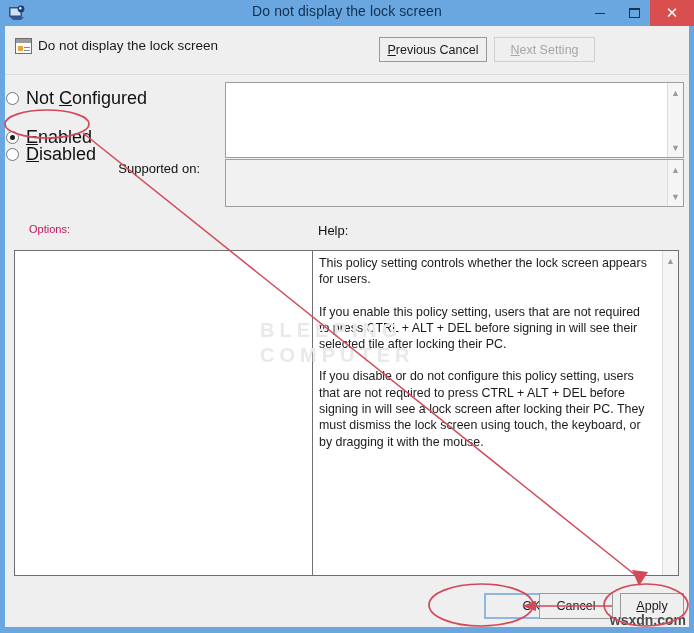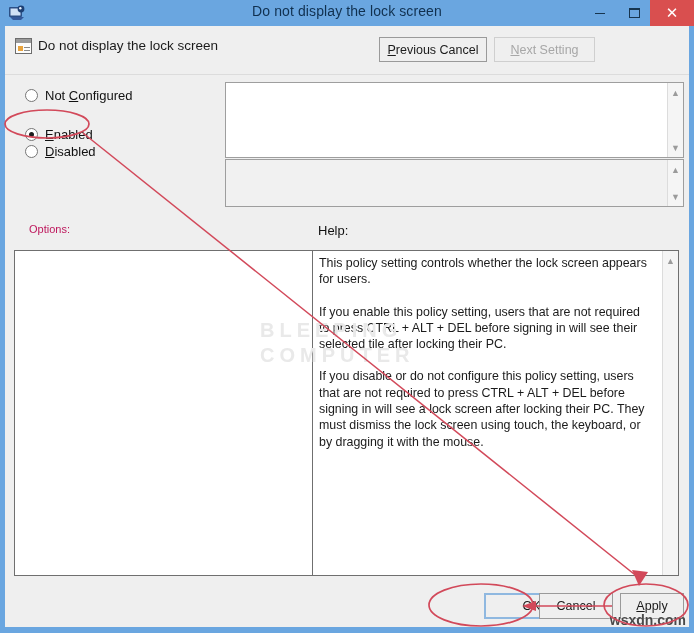--- a/index.html
+++ b/index.html
@@ -147,24 +147,24 @@
     left: 489px; width: 101px;
     color: #a7a7a7;
     border-color: #cfcfcf;
     background: #efefef;
   }
   .ul { text-decoration: underline; }
 
   
   .radio-row {
     position: absolute;
-    left: 20px;
+    left: 1px;
     display: flex;
     align-items: center;
-    font-size: 13px;
+    font-size: 18px;
     color: #111;
   }
   #radio-notconf { top: 62px; }
   #radio-enabled { top: 90px; margin-top: 11px; }
   #radio-disabled { top: 118px; }
 
   .radio-dot {
     width: 13px; height: 13px;
     border-radius: 50%;
     border: 1px solid #767676;
@@ -382,20 +382,21 @@
       <span><span class="ul">D</span>isabled</span>
     </div>
 
     <div class="textbox" id="comment-box">
       <div class="vscroll">
         <div class="arrow up">▲</div>
         <div class="arrow down">▼</div>
       </div>
     </div>
 
+    <div class="field-label" id="label-supported">Supported on:</div>
     <div class="textbox" id="supported-box">
       <div class="vscroll">
         <div class="arrow up">▲</div>
         <div class="arrow down">▼</div>
       </div>
     </div>
 
     <div id="label-options">Options:</div>
     <div id="label-help">Help:</div>
 

